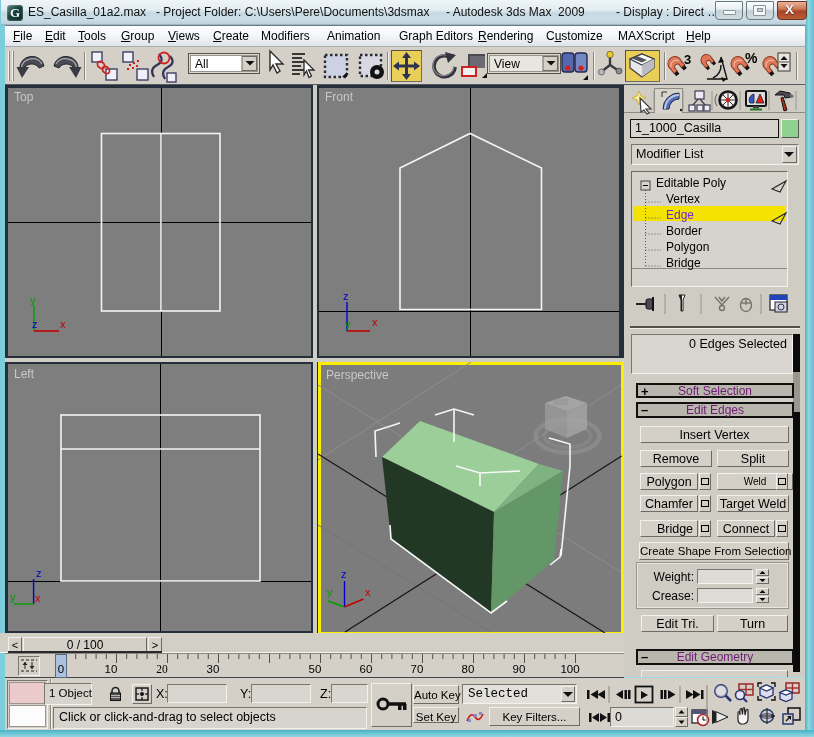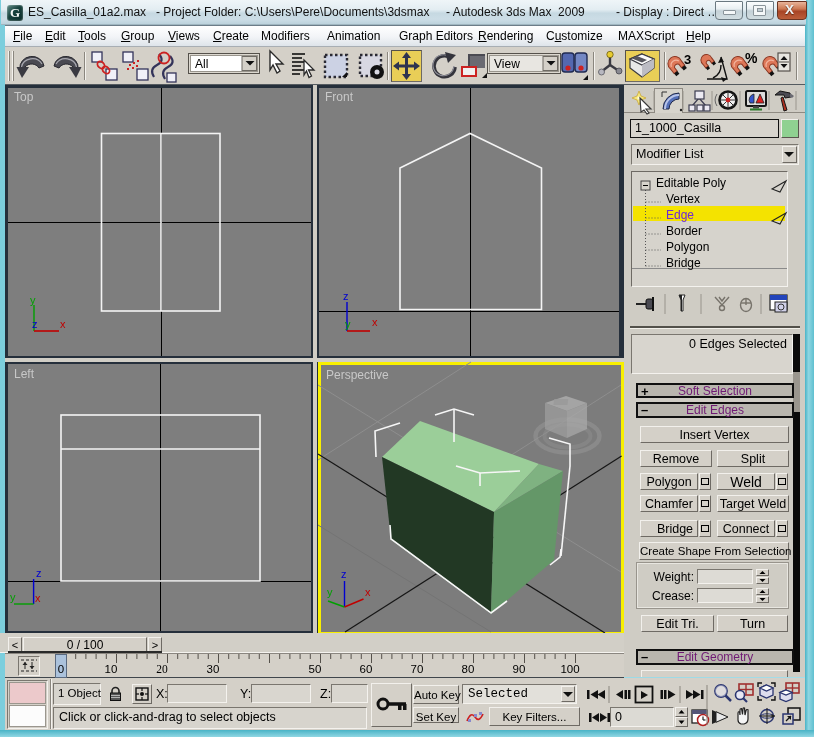--- a/index.html
+++ b/index.html
@@ -491,21 +491,21 @@
 <div class="roll" style="left:636px;top:402px;width:158px;height:16px;line-height:13px;">Edit Edges</div>
 <div class="abs" style="left:641px;top:402px;font-size:13px;font-weight:bold;color:#000;">–</div>
 
 <div class="btn" style="left:640px;top:426px;width:149px;height:17px;font-size:12.5px;line-height:16px;">Insert Vertex</div>
 <div class="btn" style="left:640px;top:450px;width:72px;height:17px;font-size:12.5px;line-height:16px;">Remove</div>
 <div class="btn" style="left:717px;top:450px;width:72px;height:17px;font-size:12.5px;line-height:16px;">Split</div>
 <div class="btn" style="left:640px;top:473px;width:58px;height:17px;font-size:12.5px;line-height:16px;">Polygon</div>
 <div class="btn" style="left:699px;top:473px;width:12px;height:17px;">
       <div style="margin:4px auto 0;width:6px;height:5px;border:1.5px solid #000;"></div>
     </div>
-<div class="btn" style="left:717px;top:473px;width:58px;height:17px;font-size:14px;line-height:16px;">Weld</div>
+<div class="btn" style="left:717px;top:473px;width:76px;height:17px;font-size:10px;line-height:16px;">Weld</div>
 <div class="btn" style="left:776px;top:473px;width:12px;height:17px;">
       <div style="margin:4px auto 0;width:6px;height:5px;border:1.5px solid #000;"></div>
     </div>
 <div class="btn" style="left:640px;top:495px;width:58px;height:17px;font-size:12.5px;line-height:16px;">Chamfer</div>
 <div class="btn" style="left:699px;top:495px;width:12px;height:17px;">
       <div style="margin:4px auto 0;width:6px;height:5px;border:1.5px solid #000;"></div>
     </div>
 <div class="btn" style="left:717px;top:495px;width:72px;height:17px;font-size:12.5px;line-height:16px;">Target Weld</div>
 <div class="btn" style="left:640px;top:520px;width:58px;height:17px;font-size:12.5px;line-height:16px;padding-left:12px;">Bridge</div>
 <div class="btn" style="left:699px;top:520px;width:12px;height:17px;">
@@ -630,21 +630,21 @@
 </div>
 
 <div class="abs" id="statusbar" style="left:5px;top:678px;width:800px;height:52px;background:#d4d0c8;"></div>
 <div id="statuscontent">
 
 <div class="abs" style="left:7px;top:680px;width:41px;height:49px;border:1px solid #7a766f;border-right-color:#f4f2ee;border-bottom-color:#f4f2ee;box-sizing:border-box;"></div>
 <div class="abs" style="left:9px;top:682px;width:37px;height:22px;background:#ecc9cb;border:1px solid #9a968e;box-sizing:border-box;"></div>
 <div class="abs" style="left:9px;top:705px;width:37px;height:22px;background:#fcfcfc;border:1px solid #9a968e;box-sizing:border-box;"></div>
 <div class="abs" style="left:50px;top:679px;width:1px;height:50px;background:#8a867e;border-right:1px solid #f4f2ee;"></div>
 
-<div class="sunk" style="left:53px;top:683px;width:48px;height:21px;font-size:11.5px;color:#000;padding:3px 0 17px 4px;white-space:nowrap;">1 Object</div>
+<div class="sunk" style="left:44px;top:683px;width:48px;height:21px;font-size:11.5px;color:#000;padding:3px 0 17px 4px;white-space:nowrap;">1 Object</div>
 
 <svg class="abs" style="left:108px;top:686px;" width="15" height="16">
  <path d="M4,7 V5 A3.5,3.5 0 0 1 11,5 V7" fill="none" stroke="#222" stroke-width="1.6"></path>
  <rect x="2.5" y="7" width="10" height="7.5" fill="#555" stroke="#111" stroke-width="1"></rect>
  <line x1="3" y1="9.5" x2="12" y2="9.5" stroke="#ccc" stroke-width="0.8"></line>
       <line x1="3" y1="11.5" x2="12" y2="11.5" stroke="#ccc" stroke-width="0.8"></line>
 </svg>
 
 <div class="btn" style="left:132px;top:684px;width:20px;height:20px;"></div>
 <svg class="abs" style="left:135px;top:687px;" width="14" height="14">

